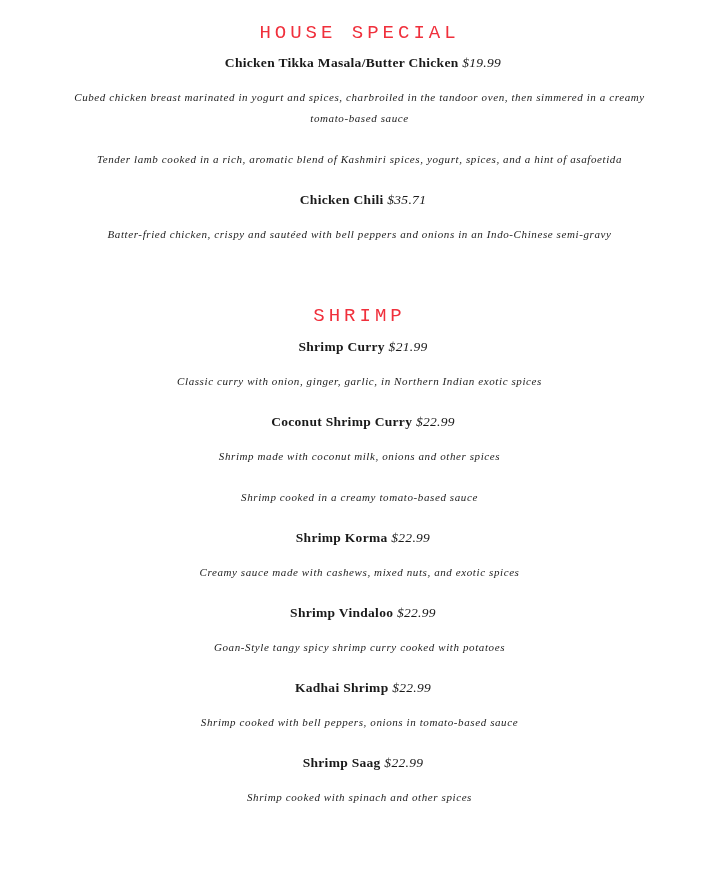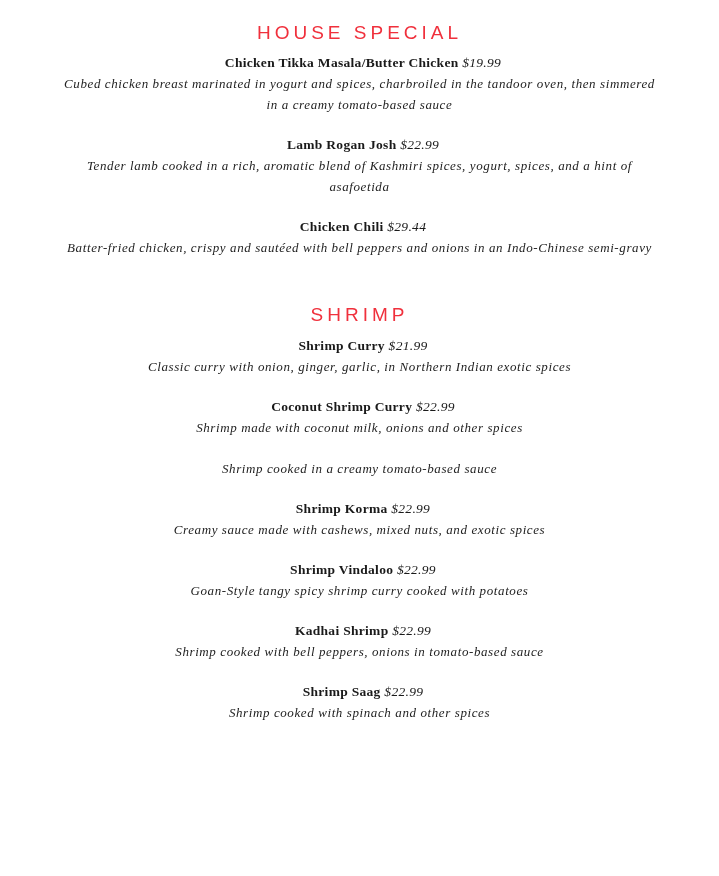--- a/index.html
+++ b/index.html
@@ -3,21 +3,21 @@
   <meta charset="utf-8">
   <style>
     html, body { margin: 0; padding: 0; background: #ffffff; }
     body {
       width: 719px; height: 876px; overflow: hidden;
       font-family: "Liberation Serif", "DejaVu Serif", serif;
       color: #1a1a1a;
     }
     .menu { width: 719px; text-align: center; }
     .section-title {
-      font-family: Liberation Sans, sans-serif;
+      font-family: Liberation Mono, monospace;
       font-weight: 400;
       font-size: 19px;
       letter-spacing: 4px;
       color: #f0303c;
       margin: 0;
       line-height: 24px;
     }
     .item { margin: 0; }
     .item-head {
       font-size: 13.5px;
@@ -27,25 +27,25 @@
       color: #1a1a1a;
       padding-left: 7px;
     }
     .item-price {
       font-weight: normal;
       font-style: italic;
       letter-spacing: 0.3px;
     }
     .item-desc {
       font-style: italic;
-      font-size: 13px;
+      font-size: 11px;
       line-height: 21px;
       letter-spacing: 0.6px;
       color: #222;
-      margin: 0 auto;
+      margin: 14px auto;
     }
     #sec-house { padding-top: 21px; }
     #sec-house .section-title { margin-bottom: 8px; }
     #sec-house .item-desc { width: 600px; }
     #sec-house .item + .item { margin-top: 20px; }
     #sec-shrimp { padding-top: 45px; }
     #sec-shrimp .section-title { margin-bottom: 9px; }
     #sec-shrimp .item + .item { margin-top: 20px; }
     #sec-shrimp .item-desc { width: 640px; }
   </style>
@@ -59,31 +59,27 @@
 
     <div class="item">
       <div class="item-head">
         <span>Chicken Tikka Masala/Butter Chicken</span>
         <span class="item-price">$19.99</span>
       </div>
       <div class="item-desc">Cubed chicken breast marinated in yogurt and spices, charbroiled in the tandoor oven, then simmered in a creamy tomato-based sauce</div>
     </div>
 
     <div class="item">
-      <div class="item-head">
-        <span>Lamb Rogan Josh</span>
-        <span class="item-price">$22.99</span>
-      </div>
       <div class="item-desc">Tender lamb cooked in a rich, aromatic blend of Kashmiri spices, yogurt, spices, and a hint of asafoetida</div>
     </div>
 
     <div class="item">
       <div class="item-head">
         <span>Chicken Chili</span>
-        <span class="item-price">$29.44</span>
+        <span class="item-price">$35.71</span>
       </div>
       <div class="item-desc">Batter-fried chicken, crispy and sautéed with bell peppers and onions in an Indo-Chinese semi-gravy</div>
     </div>
   </section>
 
   <section id="sec-shrimp">
     <h2 class="section-title">SHRIMP</h2>
 
 
     <div class="item">

